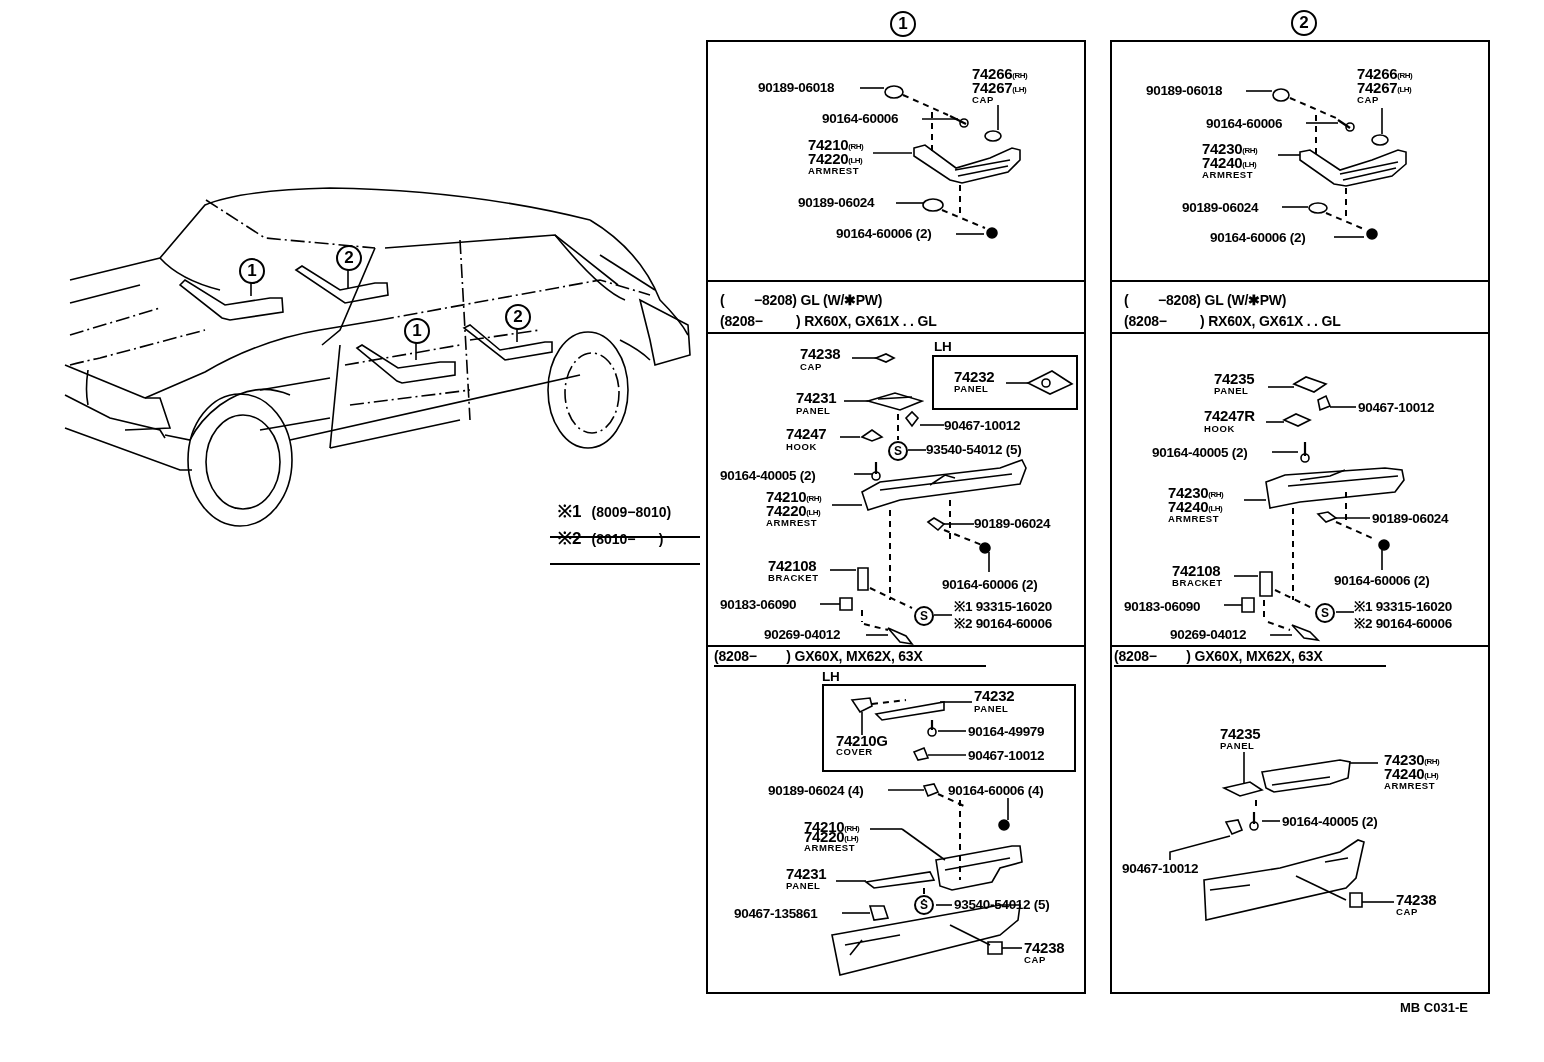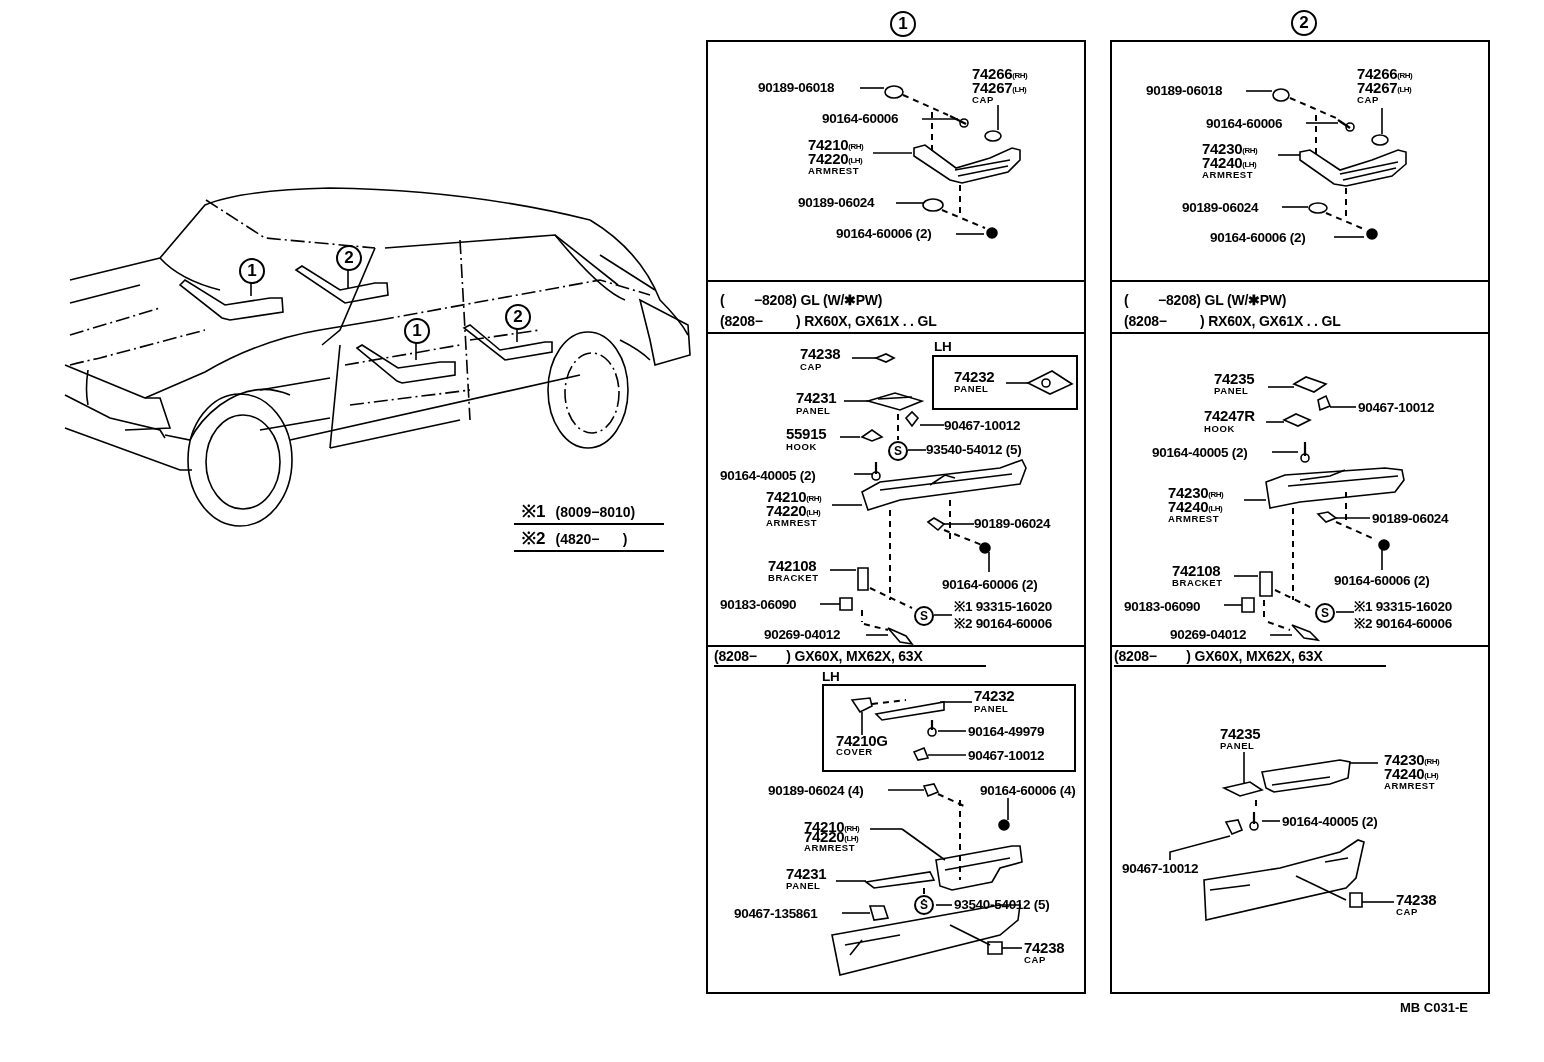--- a/index.html
+++ b/index.html
@@ -11,21 +11,21 @@
   .side { font-size: 8px; letter-spacing: -0.5px; vertical-align: 1px; }
   .hdr { position: absolute; font-family: "Liberation Sans", sans-serif; font-weight: bold; font-size: 14px; white-space: pre; line-height: 1; letter-spacing: -0.2px; }
   .panel-frame { position: absolute; border: 2px solid #000; box-sizing: border-box; }
   .hline { position: absolute; height: 0; border-top: 2px solid #000; }
   .circ-num { position: absolute; width: 22px; height: 22px; border: 2px solid #000; border-radius: 50%;
               font-family: "Liberation Sans", sans-serif; font-weight: bold; font-size: 17px; text-align: center;
               line-height: 22px; box-sizing: content-box; }
   .s-mark { position: absolute; width: 16px; height: 16px; border: 2px solid #000; border-radius: 50%;
             font-family: "Liberation Sans", sans-serif; font-weight: bold; font-size: 12px; text-align: center; line-height: 16px; }
   .legend-line { position: absolute; font-family: "Liberation Sans", sans-serif; font-weight: bold; font-size: 14px; white-space: pre;
-                 border-bottom: 2px solid #000; padding-bottom: 1px; }
+                 border-bottom: 2px solid #000; padding-bottom: 14px; margin-left: 36px; }
   .legend-line .mk { font-size: 17px; margin-right: 10px; }
   .lh-box { position: absolute; border: 2px solid #000; box-sizing: border-box; }
   svg.art { position: absolute; left: 0; top: 0; }
   svg.art * { fill: none; stroke: #000; stroke-width: 1.6; }
   svg.art .thick { stroke-width: 2.2; }
   svg.art .dash { stroke-dasharray: 6 5; stroke-width: 2; }
   svg.art .dashdot { stroke-dasharray: 14 4 2 4; }
   svg.art .solidfill { fill: #000; }
   .code { position: absolute; font-family: "Liberation Sans", sans-serif; font-weight: bold; font-size: 13px; }
 </style>
@@ -256,21 +256,21 @@
 
 <div class="circ-num" style="left:239px;top:258px;">1</div>
 <div class="circ-num" style="left:336px;top:245px;">2</div>
 <div class="circ-num" style="left:404px;top:318px;">1</div>
 <div class="circ-num" style="left:505px;top:304px;">2</div>
 
 <div class="legend-line" style="left:514px;top:483px;width:150px;">
   <span class="mk">※1</span><span>(8009−8010)</span>
 </div>
 <div class="legend-line" style="left:514px;top:510px;width:150px;">
-  <span class="mk">※2</span><span>(4820−      )</span>
+  <span class="mk">※2</span><span>(8010−      )</span>
 </div>
 
 <div class="circ-num" style="left:890px;top:11px;">1</div>
 <div class="panel-frame" style="left:706px;top:40px;width:380px;height:954px;"></div>
 <div class="hline" style="left:706px;top:280px;width:380px;"></div>
 <div class="hline" style="left:706px;top:332px;width:380px;"></div>
 <div class="hline" style="left:706px;top:645px;width:380px;"></div>
 
 <div class="pn" style="left:758px;top:81px;">90189-06018</div>
 <div class="pn" style="left:822px;top:112px;">90164-60006</div>
@@ -288,21 +288,21 @@
 
 <div class="pn big" style="left:800px;top:346px;">74238</div>
 <div class="nm" style="left:800px;top:362px;">CAP</div>
 <div class="pn" style="left:934px;top:340px;">LH</div>
 <div class="lh-box" style="left:932px;top:355px;width:146px;height:55px;"></div>
 <div class="pn big" style="left:954px;top:369px;">74232</div>
 <div class="nm" style="left:954px;top:384px;">PANEL</div>
 <div class="pn big" style="left:796px;top:390px;">74231</div>
 <div class="nm" style="left:796px;top:406px;">PANEL</div>
 <div class="pn" style="left:944px;top:419px;">90467-10012</div>
-<div class="pn big" style="left:786px;top:426px;">55915</div>
+<div class="pn big" style="left:786px;top:426px;">74247</div>
 <div class="nm" style="left:786px;top:442px;">HOOK</div>
 <div class="s-mark" style="left:888px;top:441px;">S</div>
 <div class="pn" style="left:926px;top:443px;">93540-54012 (5)</div>
 <div class="pn" style="left:720px;top:469px;">90164-40005 (2)</div>
 <div class="pn big" style="left:766px;top:489px;"><span>74210</span><span class="side">(RH)</span></div>
 <div class="pn big" style="left:766px;top:503px;"><span>74220</span><span class="side">(LH)</span></div>
 <div class="nm" style="left:766px;top:518px;">ARMREST</div>
 <div class="pn" style="left:974px;top:517px;">90189-06024</div>
 <div class="pn big" style="left:768px;top:558px;">742108</div>
 <div class="nm" style="left:768px;top:573px;">BRACKET</div>
@@ -317,21 +317,21 @@
 
 <div class="pn" style="left:822px;top:670px;">LH</div>
 <div class="lh-box" style="left:822px;top:684px;width:254px;height:88px;"></div>
 <div class="pn big" style="left:974px;top:688px;">74232</div>
 <div class="nm" style="left:974px;top:704px;">PANEL</div>
 <div class="pn big" style="left:836px;top:733px;">74210G</div>
 <div class="nm" style="left:836px;top:747px;">COVER</div>
 <div class="pn" style="left:968px;top:725px;">90164-49979</div>
 <div class="pn" style="left:968px;top:749px;">90467-10012</div>
 <div class="pn" style="left:768px;top:784px;">90189-06024 (4)</div>
-<div class="pn" style="left:980px;top:784px;">90164-60006 (4)</div>
+<div class="pn" style="left:948px;top:784px;">90164-60006 (4)</div>
 <div class="pn big" style="left:804px;top:819px;"><span>74210</span><span class="side">(RH)</span></div>
 <div class="pn big" style="left:804px;top:829px;"><span>74220</span><span class="side">(LH)</span></div>
 <div class="nm" style="left:804px;top:843px;">ARMREST</div>
 <div class="pn big" style="left:786px;top:866px;">74231</div>
 <div class="nm" style="left:786px;top:881px;">PANEL</div>
 <div class="s-mark" style="left:914px;top:895px;">S</div>
 <div class="pn" style="left:954px;top:898px;">93540-54012 (5)</div>
 <div class="pn" style="left:734px;top:907px;">90467-135861</div>
 <div class="pn big" style="left:1024px;top:940px;">74238</div>
 <div class="nm" style="left:1024px;top:955px;">CAP</div>

